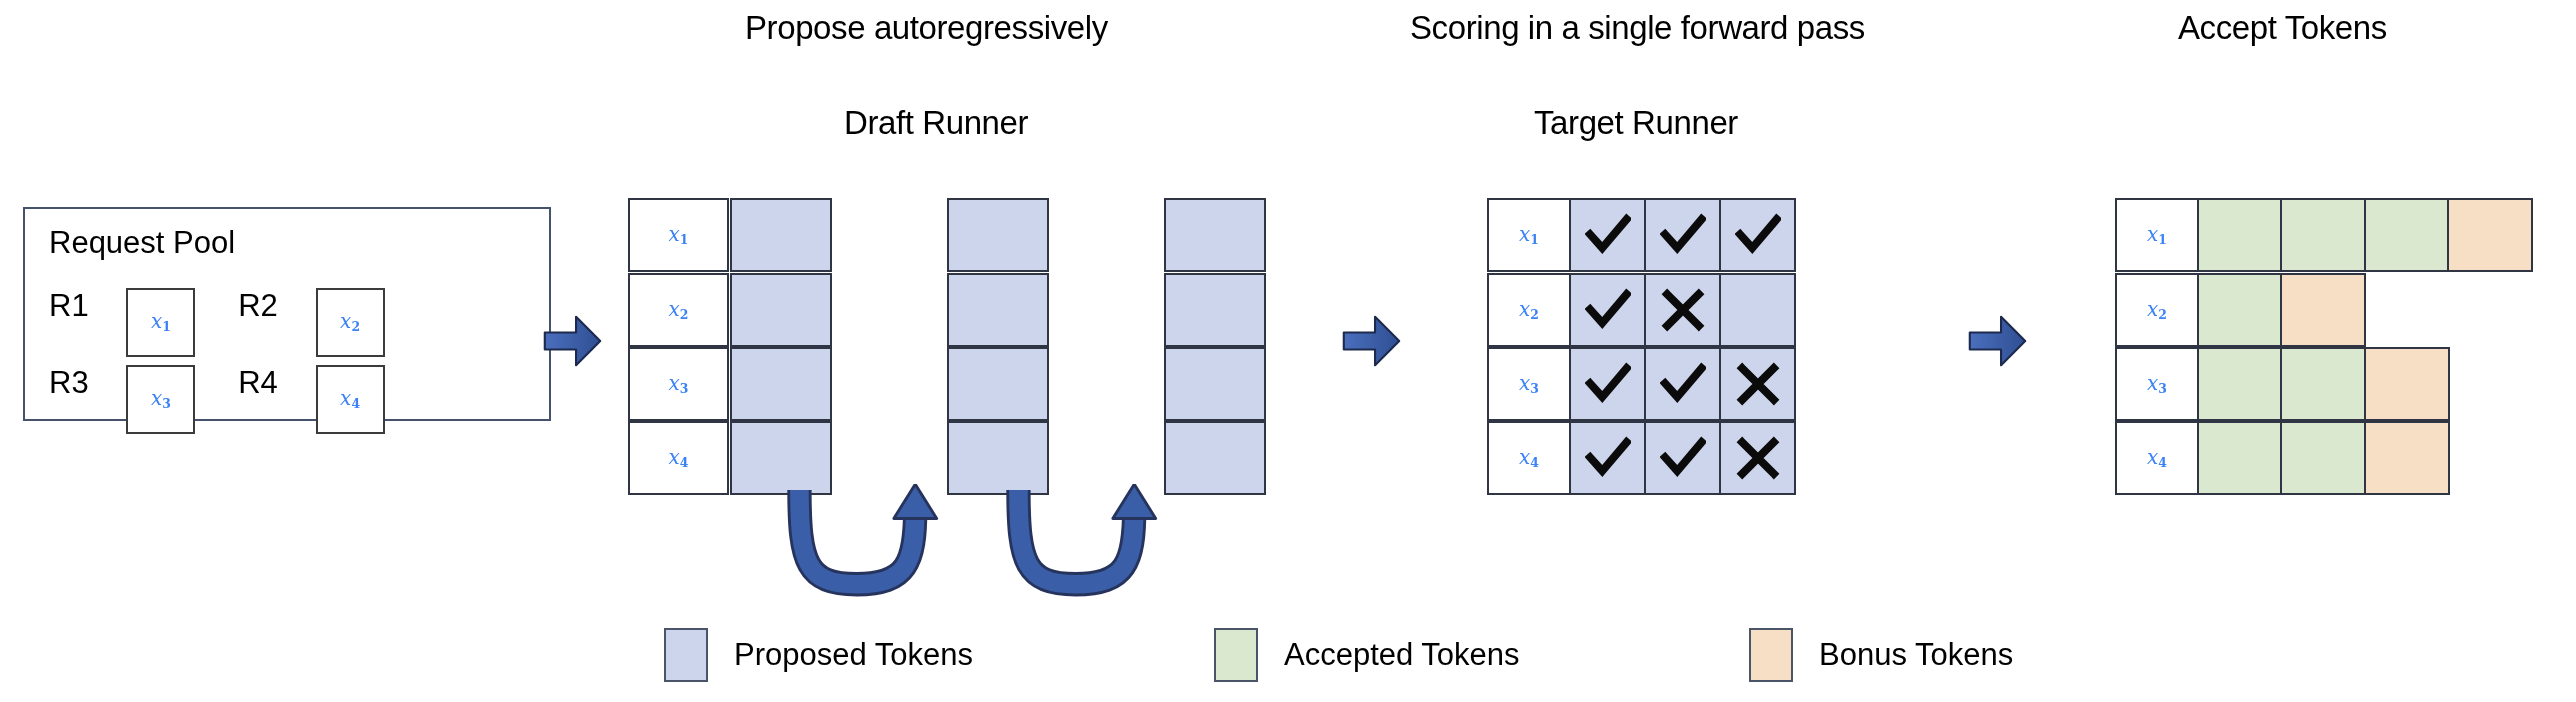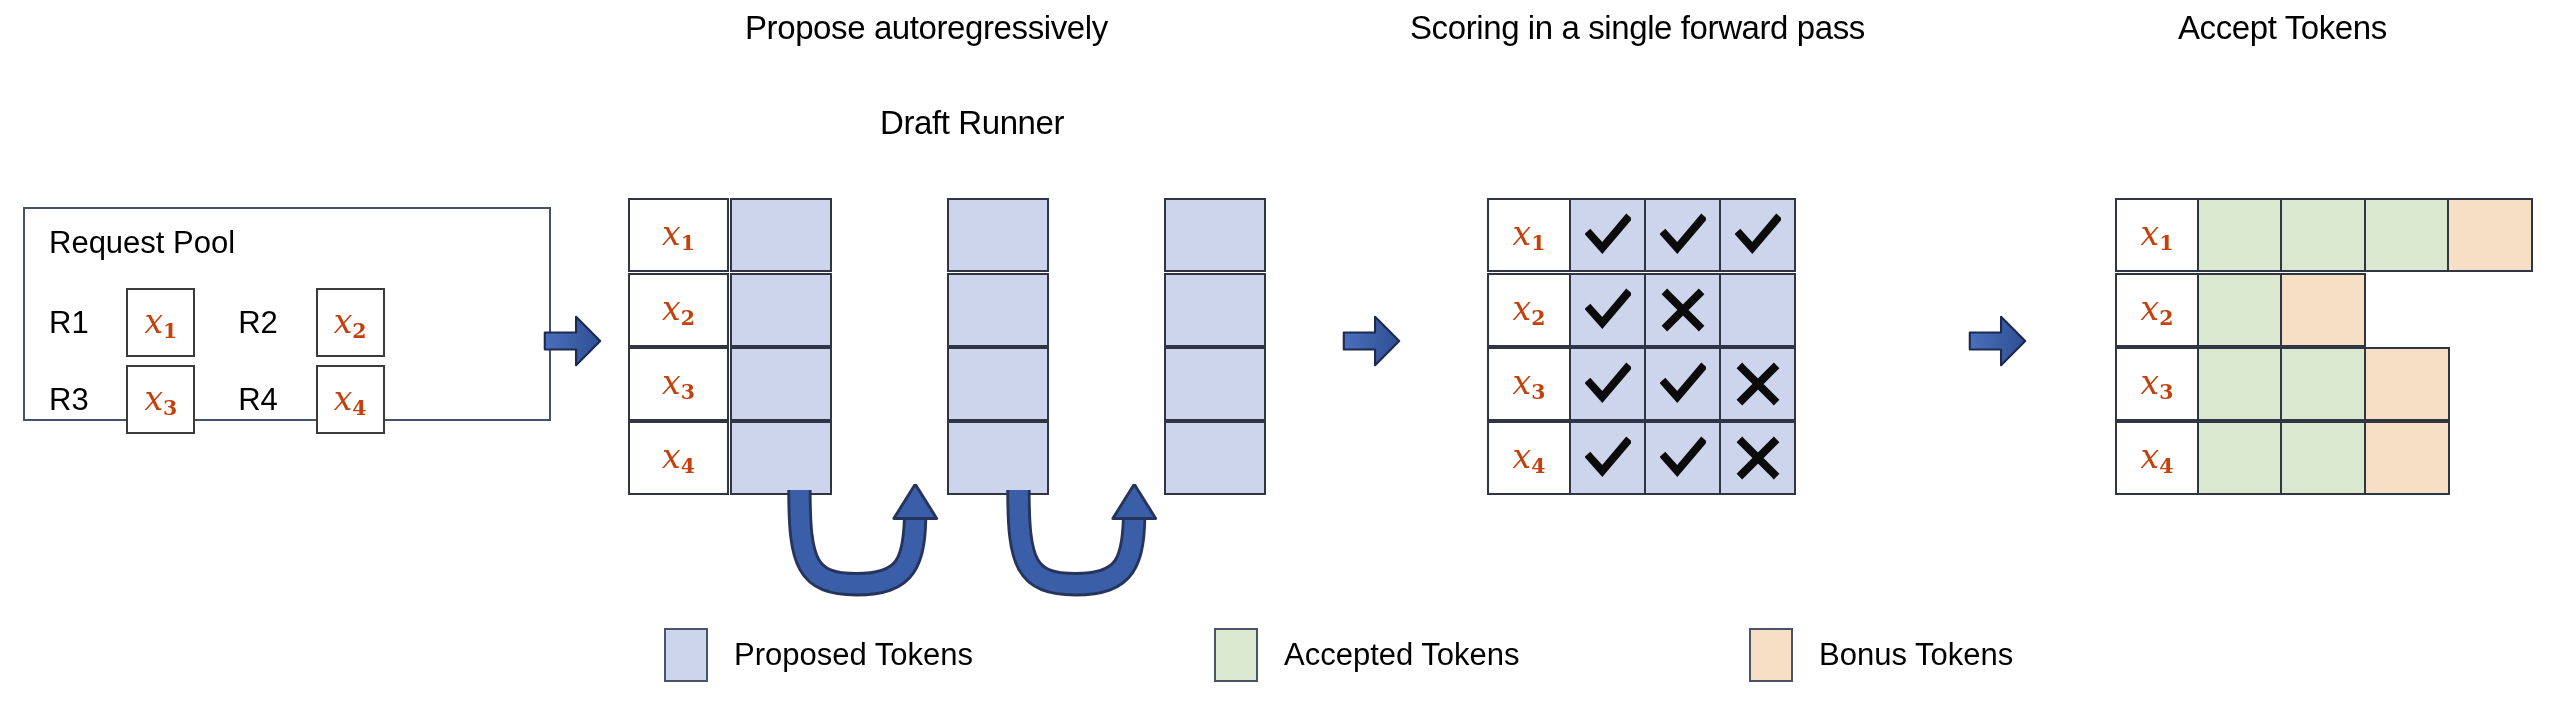--- a/index.html
+++ b/index.html
@@ -46,21 +46,20 @@
     position: absolute;
     left: 24px;
     top: 15.7px;
     font-size: 31px;
     color: #000;
     white-space: nowrap;
   }
   .req-row {
     position: absolute;
     display: flex;
-    align-items: center;
     gap: 21.4px;
   }
   .req-label {
     font-size: 31px;
     color: #000;
     width: 56px;
   }
   .req-box {
     width: 69px;
     height: 69px;
@@ -69,22 +68,22 @@
     display: flex;
     align-items: center;
     justify-content: center;
     box-sizing: border-box;
   }
 
   
   .mv {
     font-family: "DejaVu Serif", serif;
     font-style: italic;
-    font-size: 33px;
-    color: #c2410c;
+    font-size: 20px;
+    color: #3b82f6;
     line-height: 1;
     white-space: nowrap;
   }
   .mv sub {
     font-size: 0.62em;
     font-style: normal;
     font-family: "DejaVu Serif", serif;
     font-weight: 700;
     vertical-align: -0.22em;
   }
@@ -148,22 +147,23 @@
     color: #000;
     white-space: nowrap;
   }
 </style>
 </head>
 <body>
 
 <div class="stage">
 
   <div class="title" style="left:745px; top:8.6px;">Propose autoregressively</div>
-  <div class="title" style="left:880px; top:104px;">Draft Runner</div>
+  <div class="title" style="left:844px; top:104px;">Draft Runner</div>
   <div class="title" style="left:1395px; top:8.6px;margin-left:15px;">Scoring in a single forward pass</div>
+  <div class="title" style="left:1534px; top:104px;">Target Runner</div>
   <div class="title" style="left:2178px; top:8.6px;">Accept Tokens</div>
 
   <div id="request-pool">
     <div class="pool-title">Request Pool</div>
 
     <div class="req-row" style="left:24px; top:79px;">
       <span class="req-label">R1</span>
       <span class="req-box">
         <span class="mv"><span>x</span><sub>1</sub></span>
       </span>

